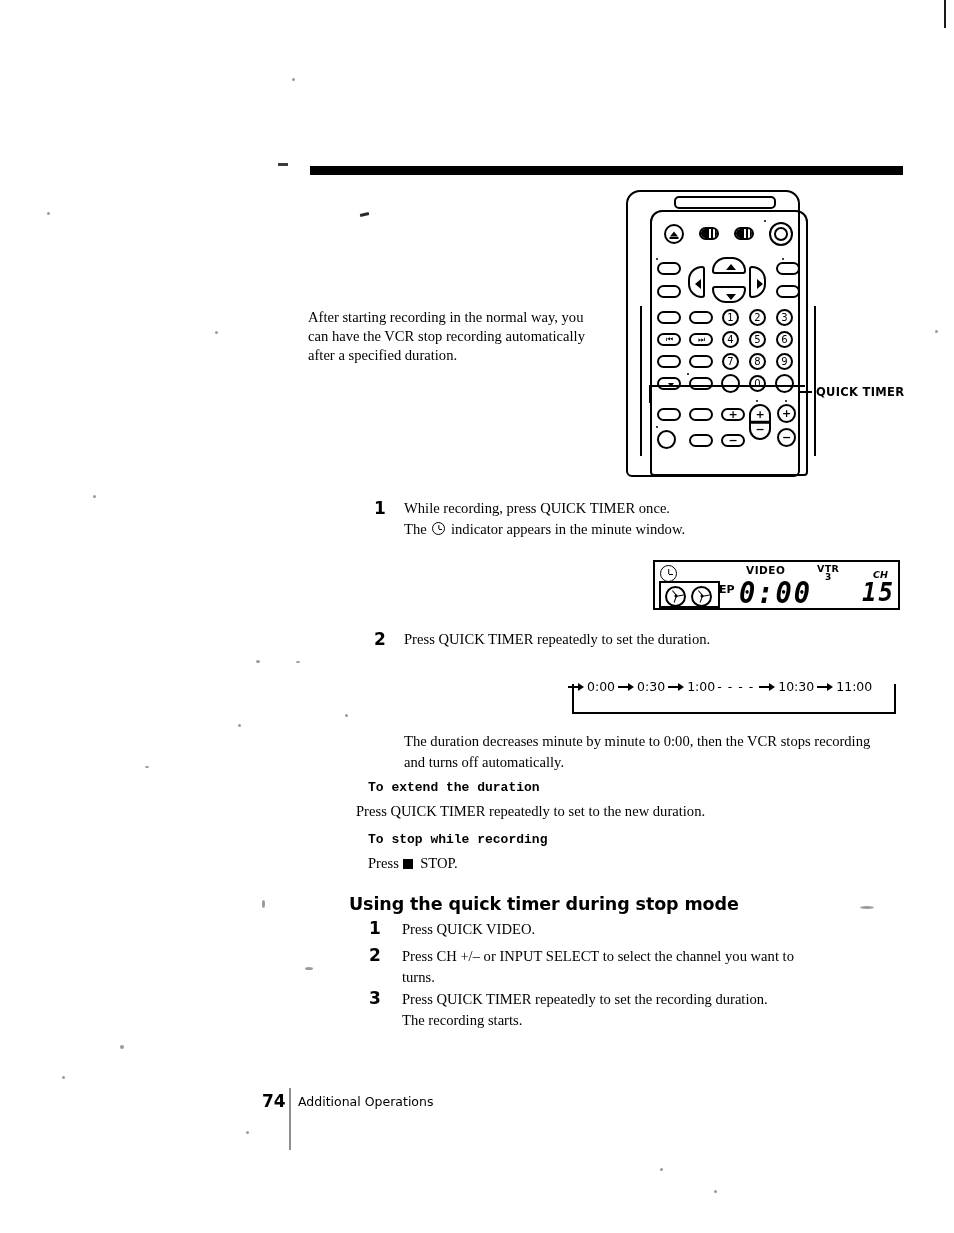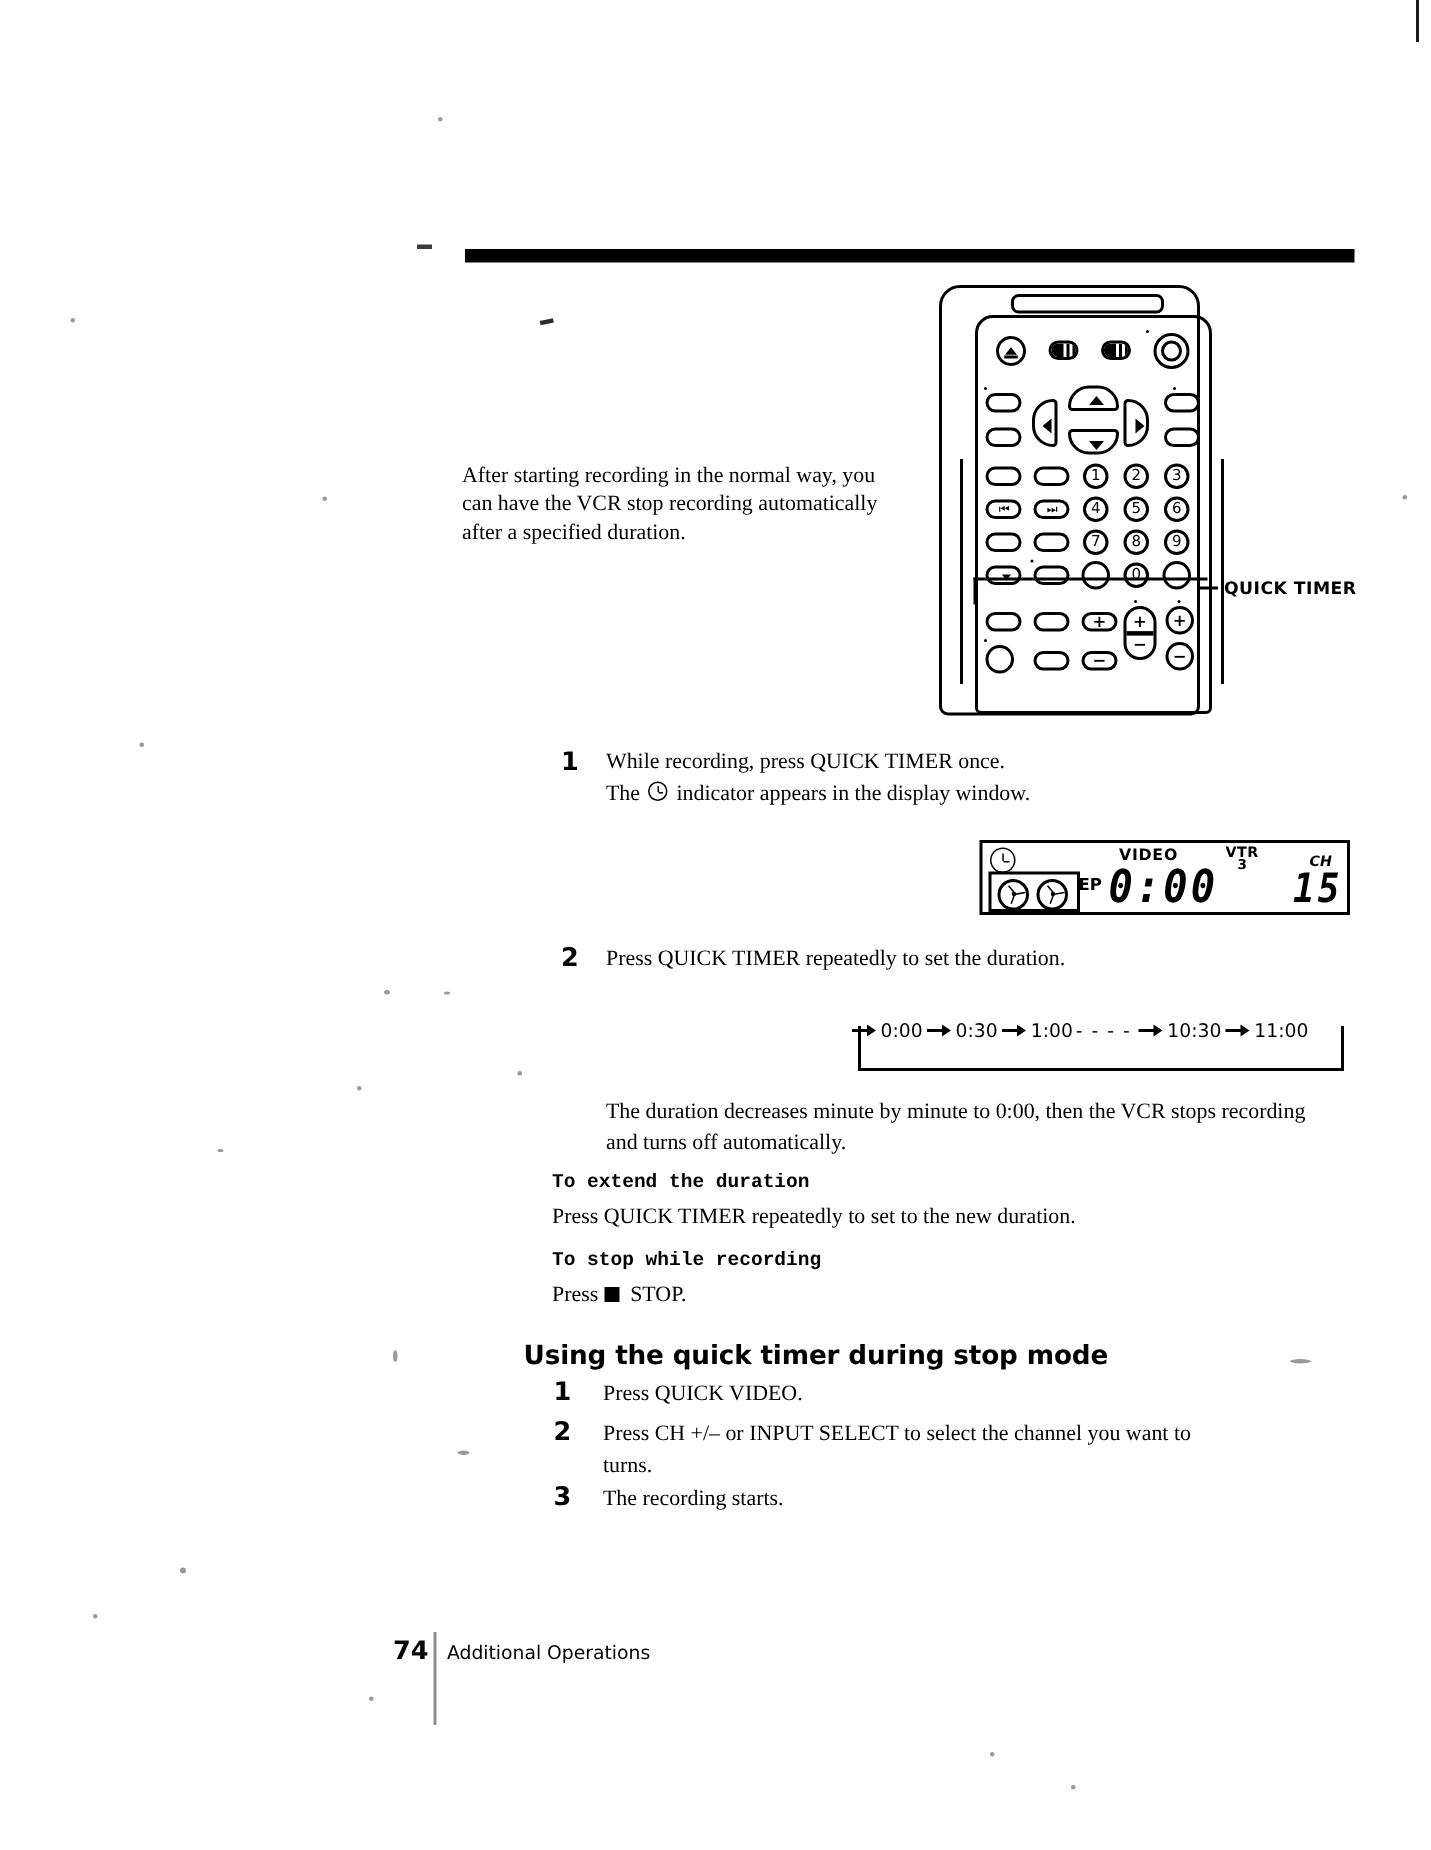--- a/index.html
+++ b/index.html
@@ -372,21 +372,21 @@
   <div class="callout-line" style="left:649px; top:385px; width:156px; height:2px;"></div>
   <div class="callout-line" style="left:800px; top:391px; width:12px; height:2px;"></div>
   <div class="callout-label">QUICK TIMER</div>
 
   <div class="step-num" style="left:374px; top:500px;">1</div>
   <div class="step-body" style="left:404px; top:498px; width:450px;">
     <div>While recording, press QUICK TIMER once.</div>
     <div>
       <span>The</span>
       <span class="clock-inline"></span>
-      <span>indicator appears in the display window.</span>
+      <span>indicator appears in the minute window.</span>
     </div>
   </div>
 
   <div class="display">
     <span class="disp-clock"></span>
     <div class="reel-box">
       <span class="reel a">
         <span class="hub"></span>
         <span class="spoke" style="transform:rotate(20deg);"></span>
         <span class="spoke" style="transform:rotate(140deg);"></span>
@@ -443,21 +443,21 @@
       <span>11:00</span>
     </div>
     <span class="seq-box-l"></span>
     <span class="seq-box-r"></span>
     <span class="seq-box-b"></span>
   </div>
 
   <div class="body-line" style="left:404px; top:731px; width:480px;">The duration decreases minute by minute to 0:00, then the VCR stops recording and turns off automatically.</div>
 
   <div class="subhead" style="left:368px; top:781px;">To extend the duration</div>
-  <div class="body-line" style="left:368px; top:801px; width:470px;">Press QUICK TIMER repeatedly to set to the new duration.</div>
+  <div class="body-line" style="left:356px; top:801px; width:470px;">Press QUICK TIMER repeatedly to set to the new duration.</div>
 
   <div class="subhead" style="left:368px; top:833px;">To stop while recording</div>
   <div class="body-line" style="left:368px; top:853px; width:470px;">
     <span>Press</span>
     <span class="stop-square"></span>
     <span>STOP.</span>
   </div>
 
   <div class="sect-head" style="left:349px; top:896px;">Using the quick timer during stop mode</div>
 
@@ -467,20 +467,21 @@
   </div>
 
   <div class="step-num" style="left:369px; top:947px;">2</div>
   <div class="step-body" style="left:402px; top:946px; width:480px;">
     <div>Press CH +/– or INPUT SELECT to select the channel you want to</div>
     <div>turns.</div>
   </div>
 
   <div class="step-num" style="left:369px; top:990px;">3</div>
   <div class="step-body" style="left:402px; top:989px; width:480px;">
+    <div>Press QUICK TIMER repeatedly to set the recording duration.</div>
     <div>The recording starts.</div>
   </div>
 
   <div class="folio">74</div>
   <div class="folio-rule"></div>
   <div class="folio-label">Additional Operations</div>
 
   <span class="speck" style="left:292px;top:78px;width:3px;height:3px;"></span>
   <span class="speck" style="left:215px;top:331px;width:3px;height:3px;"></span>
   <span class="speck" style="left:47px;top:212px;width:3px;height:3px;"></span>

